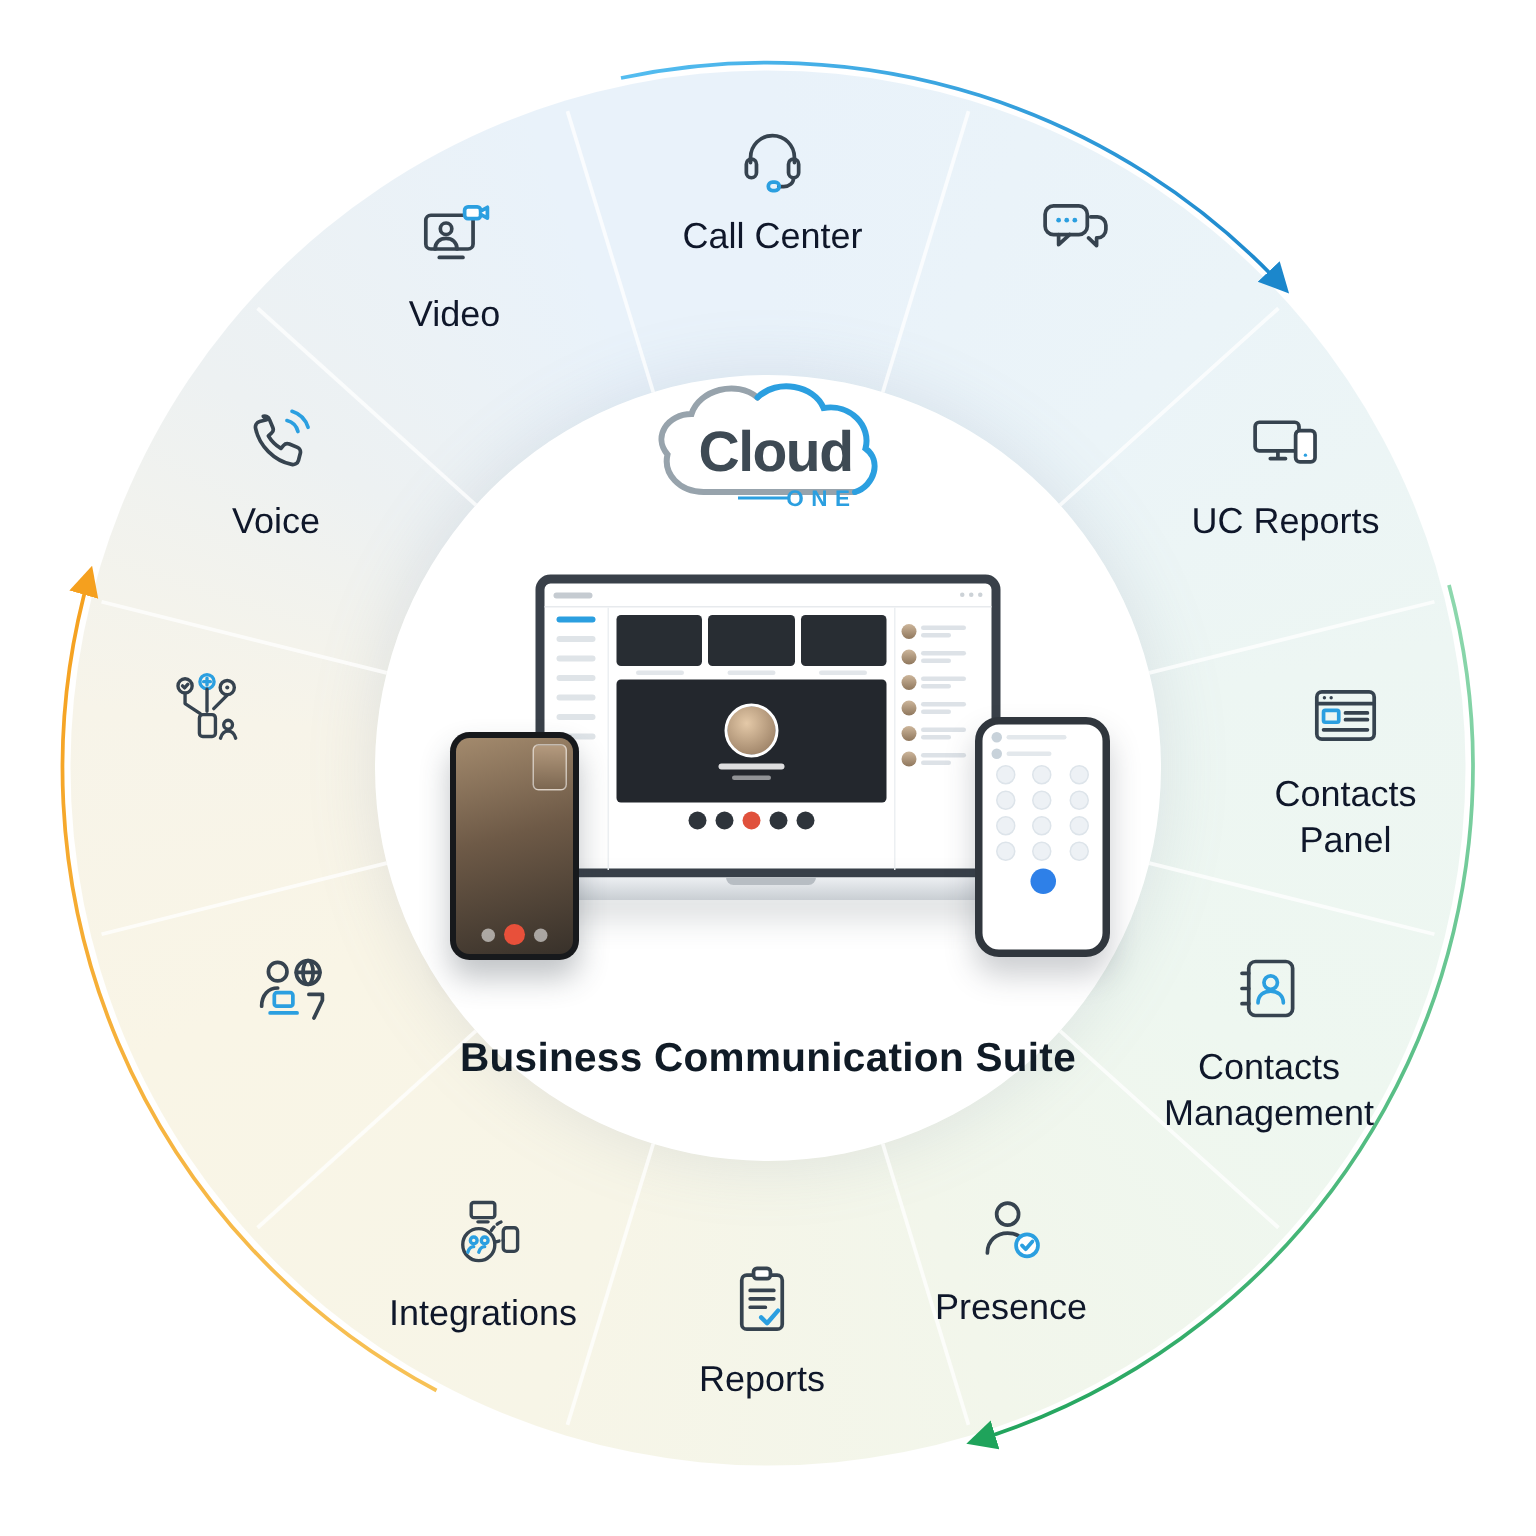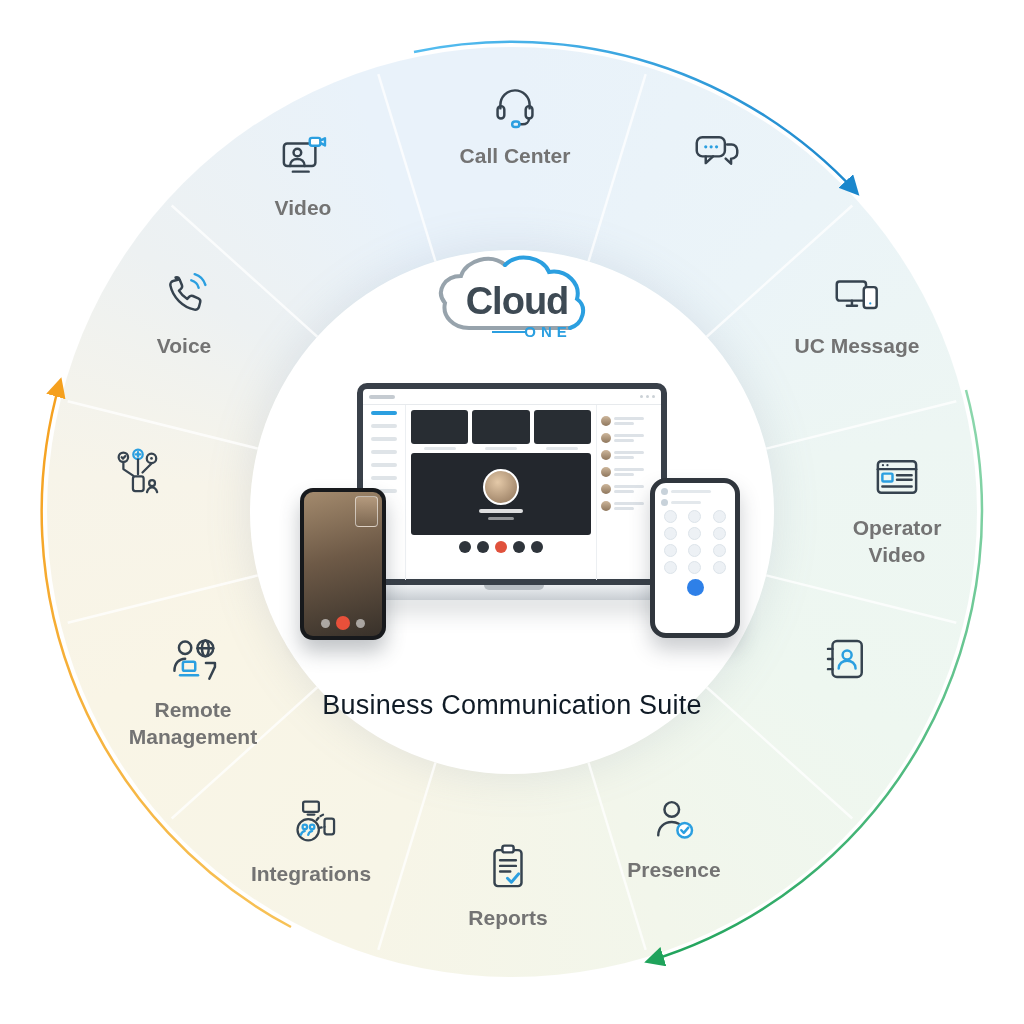--- a/index.html
+++ b/index.html
@@ -20,26 +20,26 @@
   .inner-circle{
     position:absolute;left:250px;top:250px;width:524px;height:524px;border-radius:50%;
     background:#ffffff;z-index:2;
     box-shadow:0 0 46px rgba(120,140,160,.18);
   }
   .overlay-svg{position:absolute;left:0;top:0;width:1024px;height:1024px;z-index:3;pointer-events:none;}
   
   .feature{position:absolute;transform:translateX(-50%);width:160px;text-align:center;z-index:4;}
   .ficon-wrap{display:block;margin:0 auto 10px;width:54px;height:54px;}
   .ficon-wrap svg{width:54px;height:54px;display:block;}
-  .flabel{font-size:21px;line-height:1.3;font-weight:700;color:#737373;}
+  .flabel{font-size:24px;line-height:1.3;font-weight:400;color:#0f172a;}
   
   .logo{position:absolute;left:422px;top:246px;width:190px;height:100px;z-index:5;}
   .suite-title{
     position:absolute;left:0;top:690px;width:1024px;text-align:center;z-index:6;
-    font-size:27px;font-weight:400;color:#101b26;letter-spacing:.2px;
+    font-size:27px;font-weight:700;color:#101b26;letter-spacing:.2px;
   }
   
   .laptop-screen{
     position:absolute;left:357px;top:383px;width:310px;height:202px;z-index:5;
     background:#ffffff;border:6px solid #394049;border-radius:10px 10px 3px 3px;box-sizing:border-box;
   }
   .lt-topbar{height:15px;border-bottom:1px solid #e7eaed;display:flex;align-items:center;padding:0 6px;gap:3px;}
   .tb-logo{width:26px;height:4px;background:#c5cbd1;border-radius:2px;}
   .tb-sp{flex:1;}
   .tb-dot{width:3px;height:3px;border-radius:50%;background:#ccd2d7;}
@@ -171,46 +171,47 @@
 
 <div class="feature" style="left:857px;top:268px;">
   <span class="ficon-wrap">
     <svg viewBox="0 0 48 48" fill="none" stroke="#36434f" stroke-width="2.2" stroke-linecap="round" stroke-linejoin="round">
       <rect x="6" y="12" width="26" height="17" rx="2.5"></rect>
       <path d="M15 33.5h9 M19.5 29v4.5"></path>
       <rect x="30" y="17" width="11.5" height="18.5" rx="2.5" fill="#ffffff"></rect>
       <circle cx="35.8" cy="31.5" r="1" fill="#2b9fe0" stroke="none"></circle>
     </svg>
   </span>
-  <div class="flabel">UC Message</div>
+  <div class="flabel">UC Reports</div>
 </div>
 
 <div class="feature" style="left:897px;top:450px;width:110px;">
   <span class="ficon-wrap">
     <svg viewBox="0 0 48 48" fill="none" stroke="#36434f" stroke-width="2.2" stroke-linecap="round" stroke-linejoin="round">
       <rect x="7" y="10" width="34" height="28" rx="3"></rect>
       <path d="M7 17h34"></path>
       <circle cx="11.5" cy="13.5" r="1" fill="#36434f" stroke="none"></circle>
       <circle cx="15.5" cy="13.5" r="1" fill="#36434f" stroke="none"></circle>
       <rect x="11" y="21" width="9" height="7" rx="1" stroke="#2b9fe0"></rect>
       <path d="M24 22.5h13 M24 26.5h13 M11 32.5h26"></path>
     </svg>
   </span>
-  <div class="flabel">Operator Video</div>
+  <div class="flabel">Contacts Panel</div>
 </div>
 
 <div class="feature" style="left:846px;top:632px;">
   <span class="ficon-wrap">
     <svg viewBox="0 0 48 48" fill="none" stroke="#36434f" stroke-width="2.2" stroke-linecap="round" stroke-linejoin="round">
       <rect x="12" y="8" width="26" height="32" rx="4"></rect>
       <path d="M8 15h4 M8 24h4 M8 33h4"></path>
       <circle cx="25" cy="20.5" r="4" stroke="#2b9fe0"></circle>
       <path d="M17.5 32.5c0-4.4 3.4-7 7.5-7s7.5 2.6 7.5 7" stroke="#2b9fe0"></path>
     </svg>
   </span>
+  <div class="flabel">Contacts Management</div>
 </div>
 
 <div class="feature" style="left:674px;top:792px;">
   <span class="ficon-wrap">
     <svg viewBox="0 0 48 48" fill="none" stroke="#36434f" stroke-width="2.2" stroke-linecap="round" stroke-linejoin="round">
       <circle cx="22" cy="15.5" r="6.5"></circle>
       <path d="M10 38.5c0-7.2 5.4-11.8 12-11.8 2.3 0 4.5.5 6.3 1.5"></path>
       <circle cx="33.5" cy="34" r="6.5" fill="#ffffff" stroke="#2b9fe0"></circle>
       <path d="M30.5 34l2.2 2.3 4-4.6" stroke="#2b9fe0"></path>
     </svg>
@@ -223,21 +224,21 @@
     <svg viewBox="0 0 48 48" fill="none" stroke="#36434f" stroke-width="2.2" stroke-linecap="round" stroke-linejoin="round">
       <rect x="12" y="9" width="24" height="32" rx="3"></rect>
       <rect x="19" y="5" width="10" height="6" rx="2" fill="#ffffff"></rect>
       <path d="M17 18h14 M17 23h14 M17 28h9"></path>
       <path d="M23.5 34l3.5 3.5 6.5-7.5" stroke="#2b9fe0" stroke-width="2.6"></path>
     </svg>
   </span>
   <div class="flabel">Reports</div>
 </div>
 
-<div class="feature" style="left:311px;top:796px;">
+<div class="feature" style="left:322px;top:796px;">
   <span class="ficon-wrap">
     <svg viewBox="0 0 48 48" fill="none" stroke="#36434f" stroke-width="2" stroke-linecap="round" stroke-linejoin="round">
       <rect x="17" y="5" width="14" height="9" rx="1.5"></rect>
       <path d="M21 16.5h6"></path>
       <rect x="36" y="20" width="8.5" height="14" rx="2"></rect>
       <circle cx="21.5" cy="30" r="9.5"></circle>
       <circle cx="18.5" cy="27.5" r="2" stroke="#2b9fe0"></circle>
       <circle cx="25" cy="27.5" r="2" stroke="#2b9fe0"></circle>
       <path d="M15 34.5c.7-2.3 2-3.3 3.5-3.3 M21.5 34.5c.7-2.3 2-3.3 3.5-3.3" stroke="#2b9fe0"></path>
       <path d="M29 21.5c2-3 4.5-4.7 7-5.3" stroke-dasharray="2.5 2.5"></path>
@@ -253,21 +254,20 @@
       <circle cx="17" cy="14" r="5.5"></circle>
       <path d="M7.5 34.5c0-6.8 4.2-10.8 9.5-10.8"></path>
       <rect x="15" y="26.5" width="11" height="8" rx="1.5" stroke="#2b9fe0"></rect>
       <path d="M12.5 38.5h16" stroke="#2b9fe0"></path>
       <circle cx="35" cy="14.5" r="7"></circle>
       <path d="M28 14.5h14"></path>
       <ellipse cx="35" cy="14.5" rx="3" ry="7"></ellipse>
       <path d="M35.5 27.5h8v3.5l-5 10.5"></path>
     </svg>
   </span>
-  <div class="flabel">Remote Management</div>
 </div>
 
 <div class="feature" style="left:138px;top:446px;width:120px;">
   <span class="ficon-wrap">
     <svg viewBox="0 0 48 48" fill="none" stroke="#36434f" stroke-width="2" stroke-linecap="round" stroke-linejoin="round">
       <circle cx="11" cy="10" r="4.2"></circle>
       <path d="M9.5 10l1.2 1.2 2-2.2"></path>
       <circle cx="24" cy="7.5" r="4.2" stroke="#2b9fe0"></circle>
       <path d="M24 5.5v4 M22 7.5h4" stroke="#2b9fe0"></path>
       <circle cx="36" cy="11" r="4.2"></circle>

